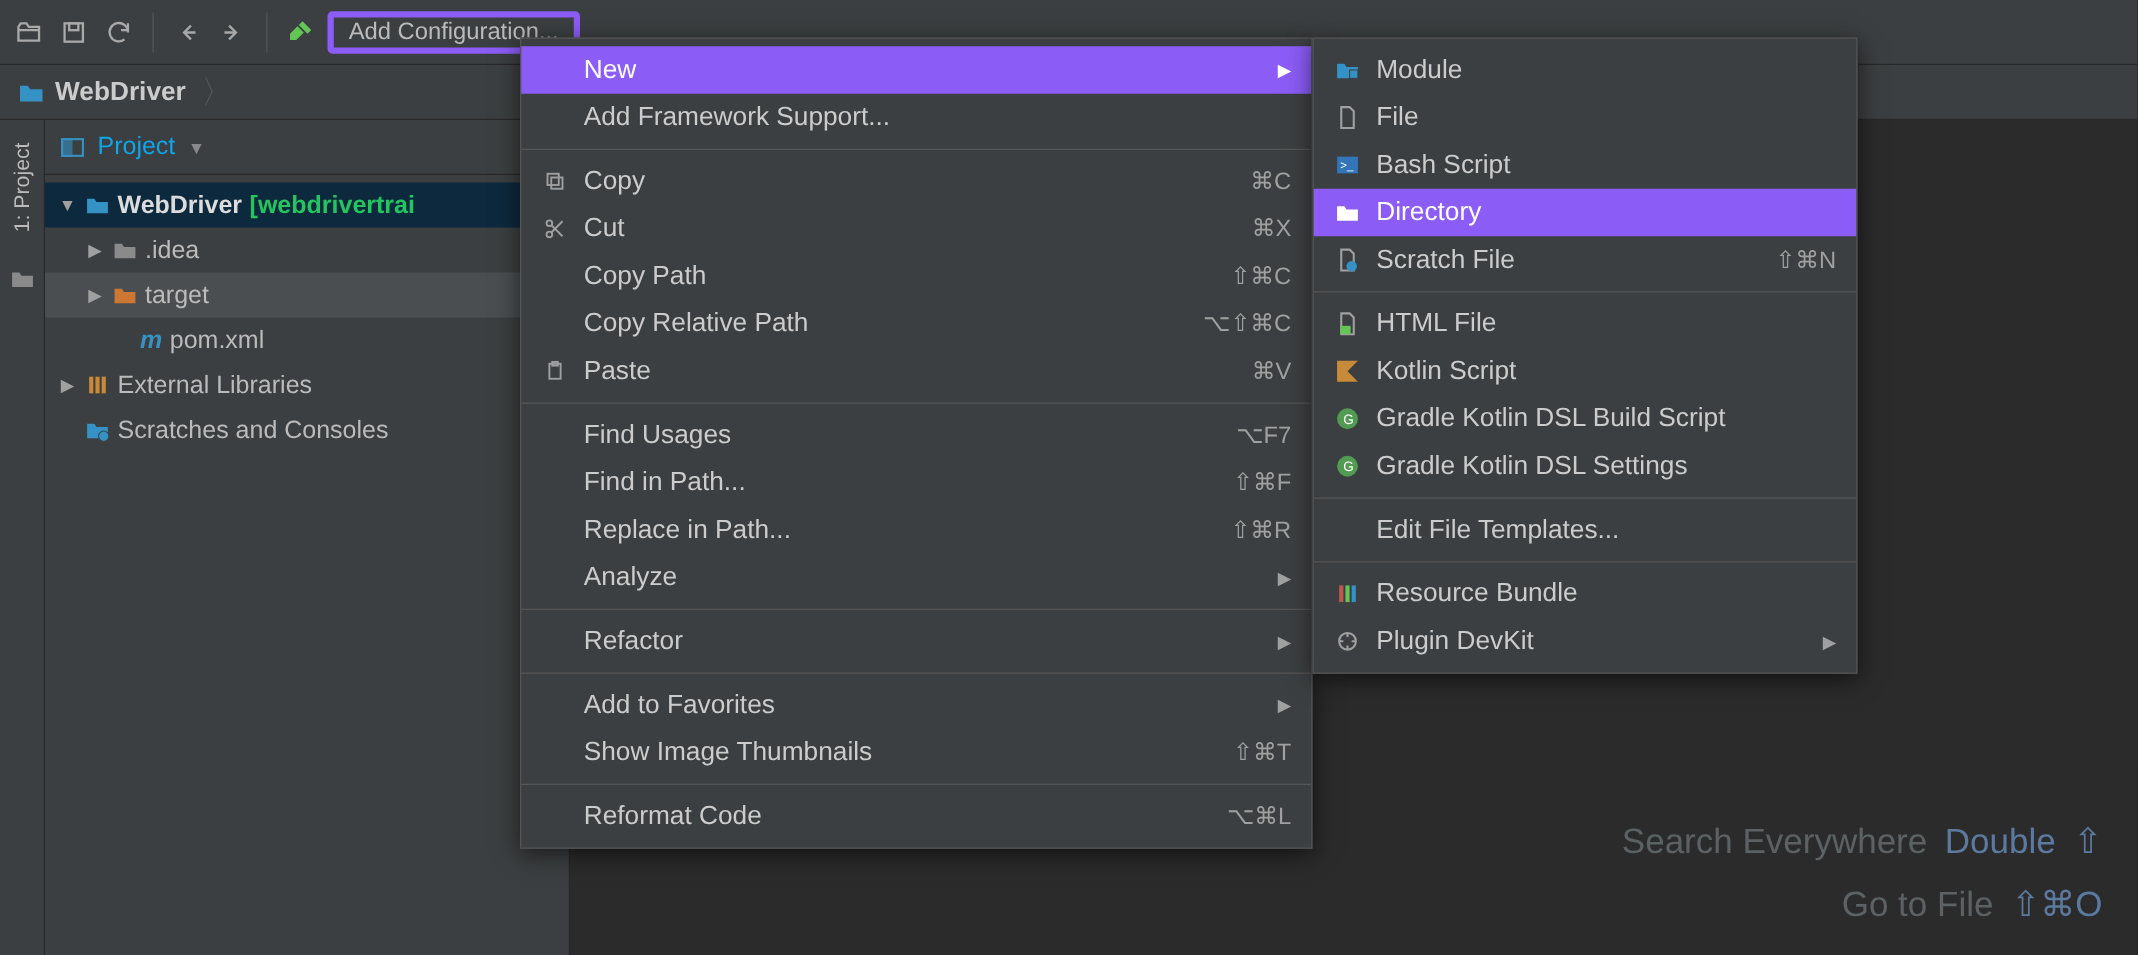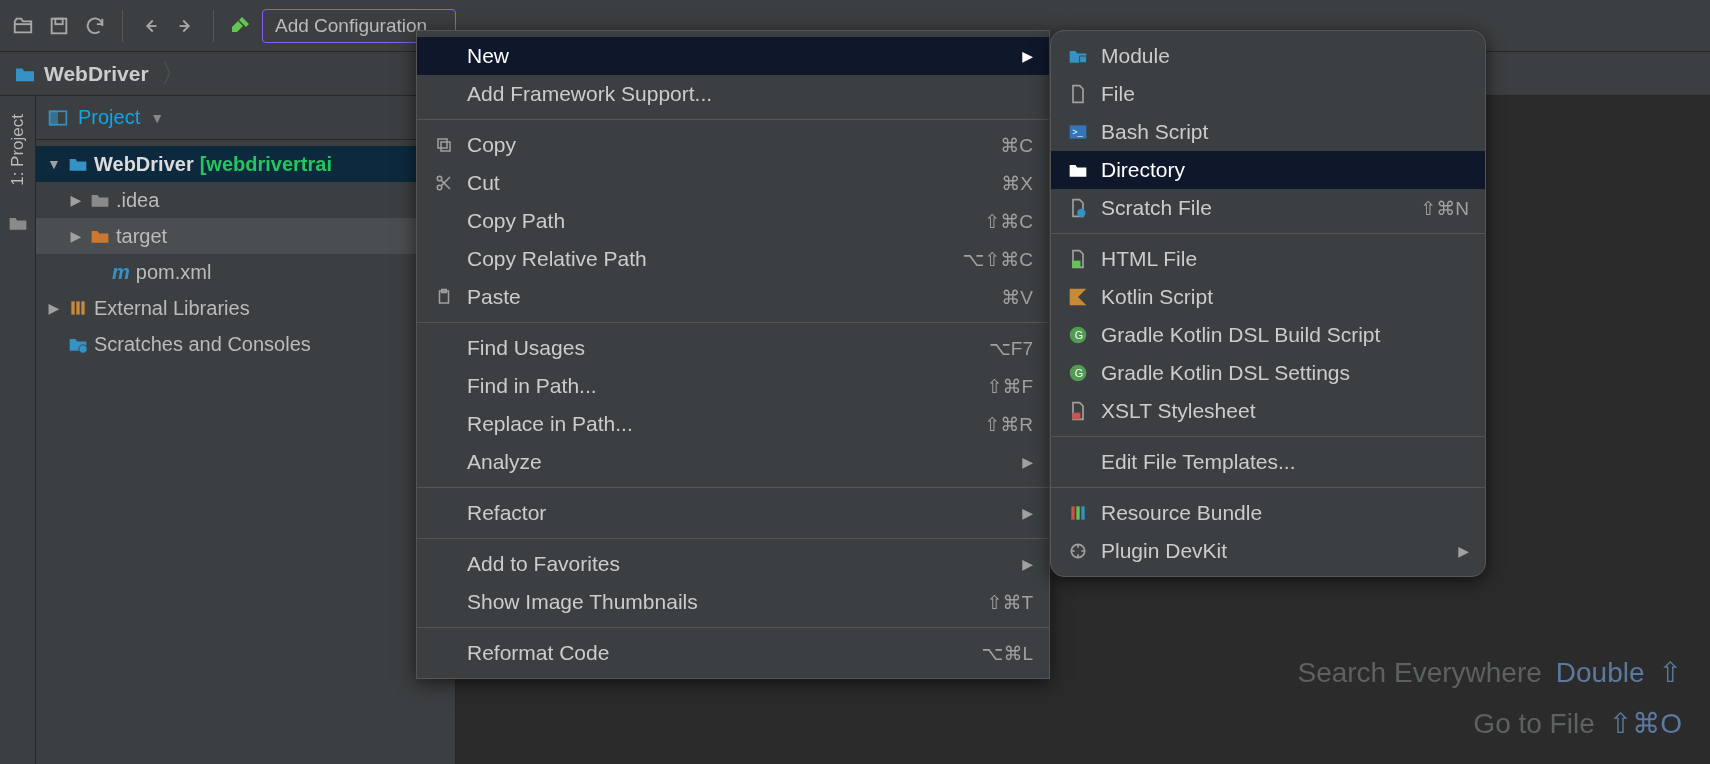--- a/index.html
+++ b/index.html
@@ -25,21 +25,21 @@
     gap: 6px;
   }
   .tb-icon {
     width: 30px; height: 30px;
     display: flex; align-items: center; justify-content: center;
     color: #a9a9a9;
   }
   .tb-sep { width: 1px; height: 32px; background: #555; margin: 0 6px; }
   .tb-hammer { color: #62c554; }
   .config-box {
-    border: 1px solid #8b5cf6;
+    border: 5px solid #8b5cf6;
     border-radius: 4px;
     padding: 4px 12px;
     color: #bbbbbb;
     font-size: 19px;
     height: 34px;
     display: flex;
     align-items: center;
   }
 
   
@@ -162,33 +162,33 @@
     position: absolute;
     background: #3c3f41;
     border: 1px solid #555;
     box-shadow: 0 4px 18px rgba(0,0,0,0.6);
     padding: 6px 0;
   }
   .menu-1 {
     left: 416px; top: 30px; width: 634px;
   }
   .menu-2 {
-    left: 1050px; top: 30px; width: 436px; border-radius: 14px;
+    left: 1050px; top: 30px; width: 436px;
   }
   .m-row {
     display: flex;
     align-items: center;
     height: 38px;
     padding: 0 16px;
     gap: 12px;
     color: #cccccc;
     font-size: 21px;
   }
   .m-row.hi {
-    background: #0f172a;
+    background: #8b5cf6;
     color: #ffffff;
   }
   .m-row .mi {
     width: 22px;
     display:flex; justify-content:center;
     color: #a0a0a0;
   }
   .m-row.hi .mi { color:#fff;}
   .m-row .lbl { flex: 1; }
   .m-row .sc { color: #a0a0a0; font-size: 19px;}
@@ -524,29 +524,20 @@
     </div>
     <div class="m-row">
       <span class="mi">
         <svg width="20" height="20" viewBox="0 0 24 24">
           <circle cx="12" cy="12" r="10" fill="#519b52"></circle>
           <text x="8" y="17" fill="#fff" font-size="13">G</text>
         </svg>
       </span>
       <span class="lbl">Gradle Kotlin DSL Settings</span>
     </div>
-    <div class="m-row">
-      <span class="mi">
-        <svg width="18" height="20" viewBox="0 0 20 24" fill="none" stroke="#a0a0a0" stroke-width="2">
-          <path d="M4 2h8l4 4v16H4z"></path>
-          <rect x="3" y="14" width="10" height="8" fill="#c75450" stroke="none"></rect>
-        </svg>
-      </span>
-      <span class="lbl">XSLT Stylesheet</span>
-    </div>
     <div class="m-sep"></div>
     <div class="m-row">
       <span class="mi"></span>
       <span class="lbl">Edit File Templates...</span>
     </div>
     <div class="m-sep"></div>
     <div class="m-row">
       <span class="mi">
         <svg width="20" height="20" viewBox="0 0 24 24" fill="none" stroke="#a0a0a0" stroke-width="2">
           <rect x="4" y="4" width="4" height="16" fill="#c75450" stroke="none"></rect>

